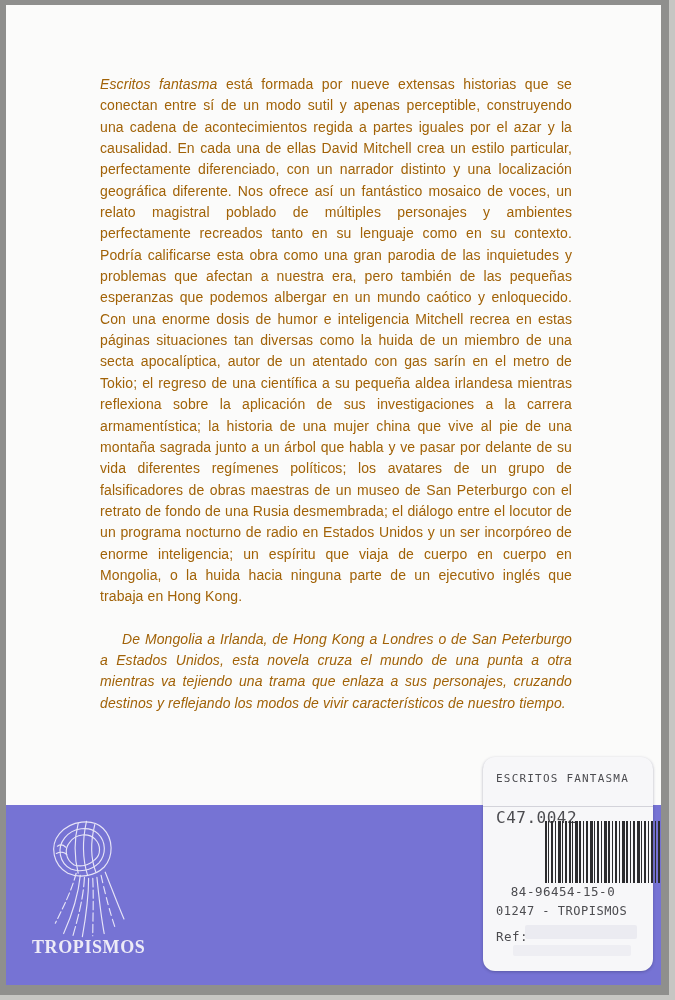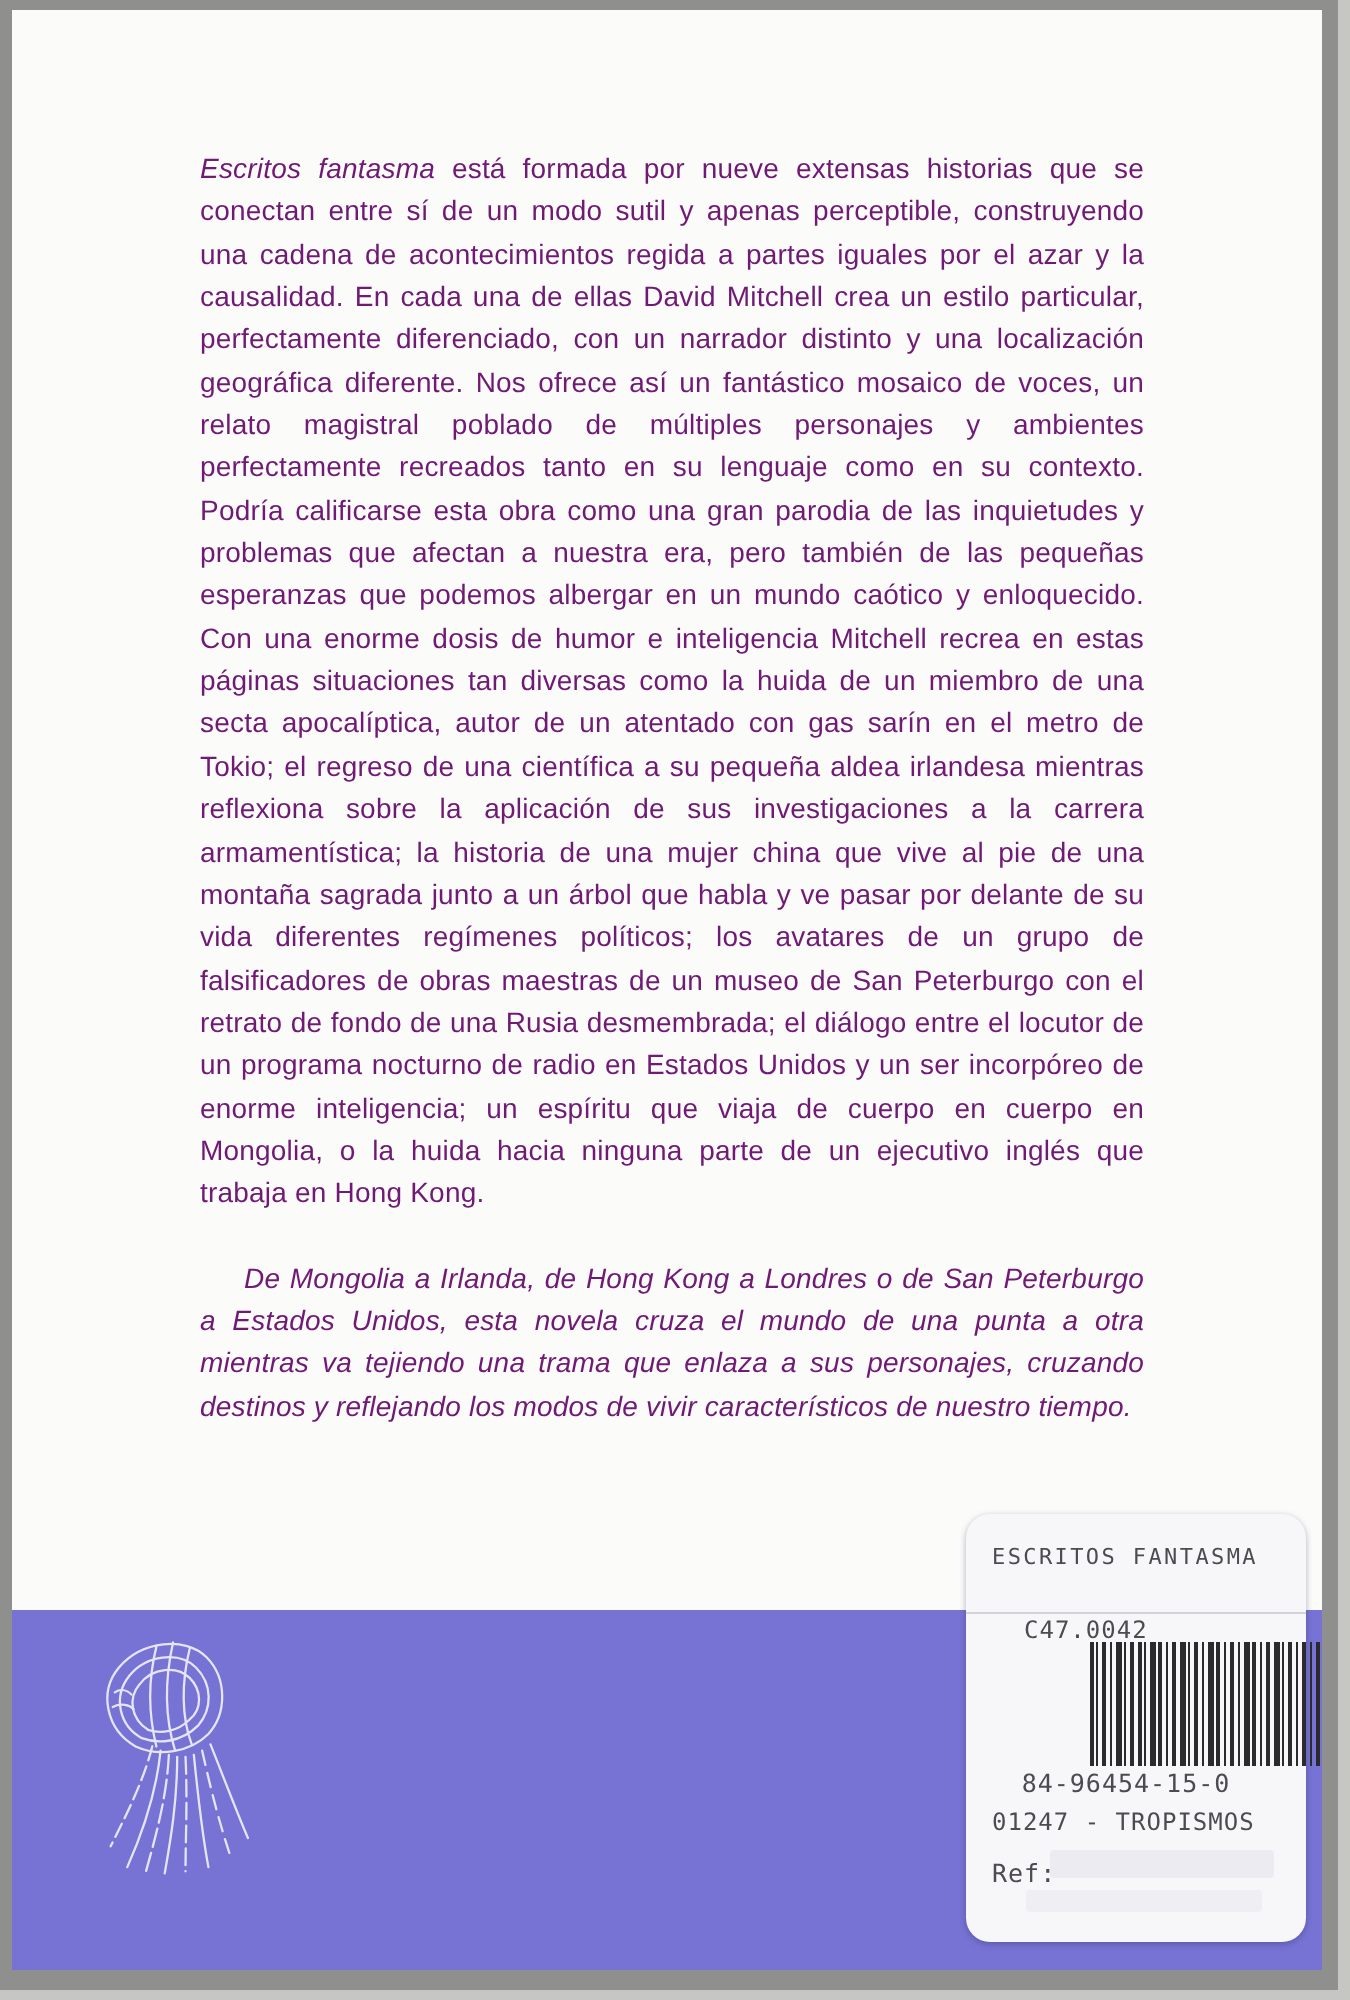--- a/index.html
+++ b/index.html
@@ -2,36 +2,36 @@
 <html><head>
 <meta charset="utf-8">
 <style>
   html,body{margin:0;padding:0;background:#c6c6c3;}
   *{box-sizing:border-box;}
   .photo{position:relative;width:675px;height:1000px;background:#8f8f8d;overflow:hidden;
          font-family:"Liberation Sans",sans-serif;}
   .strip-right{position:absolute;left:669px;top:0;width:6px;height:1000px;background:#c6c6c3;}
   .strip-bottom{position:absolute;left:0;top:995px;width:675px;height:5px;background:#c6c6c3;}
   .cover{position:absolute;left:6px;top:5px;width:655px;height:980px;background:#fbfbfa;}
-  .synopsis{position:absolute;left:94px;top:69px;width:472px;color:#701a75;
+  .synopsis{position:absolute;left:94px;top:69px;width:472px;color:#a16207;
             font-size:14px;line-height:21.35px;text-align:justify;letter-spacing:.1px;}
   .synopsis p{margin:0;}
   .synopsis .lead{font-style:italic;}
   .synopsis .p2{margin-top:21px;text-indent:22px;font-style:italic;}
   .purple-band{position:absolute;left:0;top:800px;width:655px;height:180px;background:#7673d4;}
   .logo{position:absolute;left:30px;top:10px;width:100px;height:130px;}
   .publisher-name{position:absolute;left:26px;top:132px;width:140px;color:#edebf7;
                   font-family:"Liberation Serif",serif;font-weight:bold;font-size:18px;
                   letter-spacing:.6px;}
   .sticker{position:absolute;left:477px;top:752px;width:170px;height:214px;background:#f7f7f9;
            border-radius:12px;box-shadow:0 1px 3px rgba(40,40,80,.35);
            font-family:"DejaVu Sans Mono","Liberation Mono",monospace;color:#4c4c50;}
   .sticker-title{position:absolute;left:13px;top:15px;font-size:11px;letter-spacing:1.2px;white-space:nowrap;}
   .sticker-divider{position:absolute;left:0;top:49px;width:170px;height:1px;background:#d3d3da;}
-  .sticker-code{position:absolute;left:13px;top:51px;font-size:12px;letter-spacing:.5px;margin-left:16px;}
+  .sticker-code{position:absolute;left:13px;top:51px;font-size:16px;letter-spacing:.5px;}
   .barcode-wrap{position:absolute;left:22px;top:64px;width:116px;height:76px;padding-left:40px;}
   .barcode-wrap svg{display:block;}
   .sticker-isbn{position:absolute;left:0;top:63px;width:116px;text-align:center;font-size:12.5px;
                 letter-spacing:.5px;background:#f7f7f9;}
   .sticker-refline{position:absolute;left:13px;top:147px;font-size:12px;letter-spacing:.5px;white-space:nowrap;}
   .ghost-band-1{position:absolute;left:42px;top:168px;width:112px;height:14px;background:#ebebf1;border-radius:2px;}
   .ghost-band-2{position:absolute;left:30px;top:188px;width:118px;height:11px;background:#eeeef3;border-radius:2px;}
   .sticker-ref{position:absolute;left:13px;top:172px;font-size:12.5px;letter-spacing:.5px;}
 </style>
 </head>
@@ -62,20 +62,21 @@
         <path d="M38,56 C34,72 26,88 18,104" stroke-dasharray="7 3"></path>
         <path d="M42,58 C40,78 34,96 26,114"></path>
         <path d="M46,60 C45,80 40,98 35,116" stroke-dasharray="9 3"></path>
         <path d="M50,61 C50,82 47,100 44,117"></path>
         <path d="M54,61 C55,82 54,100 54,116" stroke-dasharray="8 3"></path>
         <path d="M58,60 C60,80 62,98 65,114"></path>
         <path d="M62,58 C66,76 70,92 76,110" stroke-dasharray="7 4"></path>
         <path d="M66,55 C72,70 78,86 84,100"></path>
       </svg>
 
+      <div class="publisher-name">TROPISMOS</div>
     </div>
 
     <div class="sticker">
       <div class="sticker-title">ESCRITOS FANTASMA</div>
       <div class="sticker-divider"></div>
       <div class="sticker-code">C47.0042</div>
 
       <div class="barcode-wrap">
         <svg width="116" height="62" viewBox="0 0 116 62">
           <g fill="#2b2b2e">

